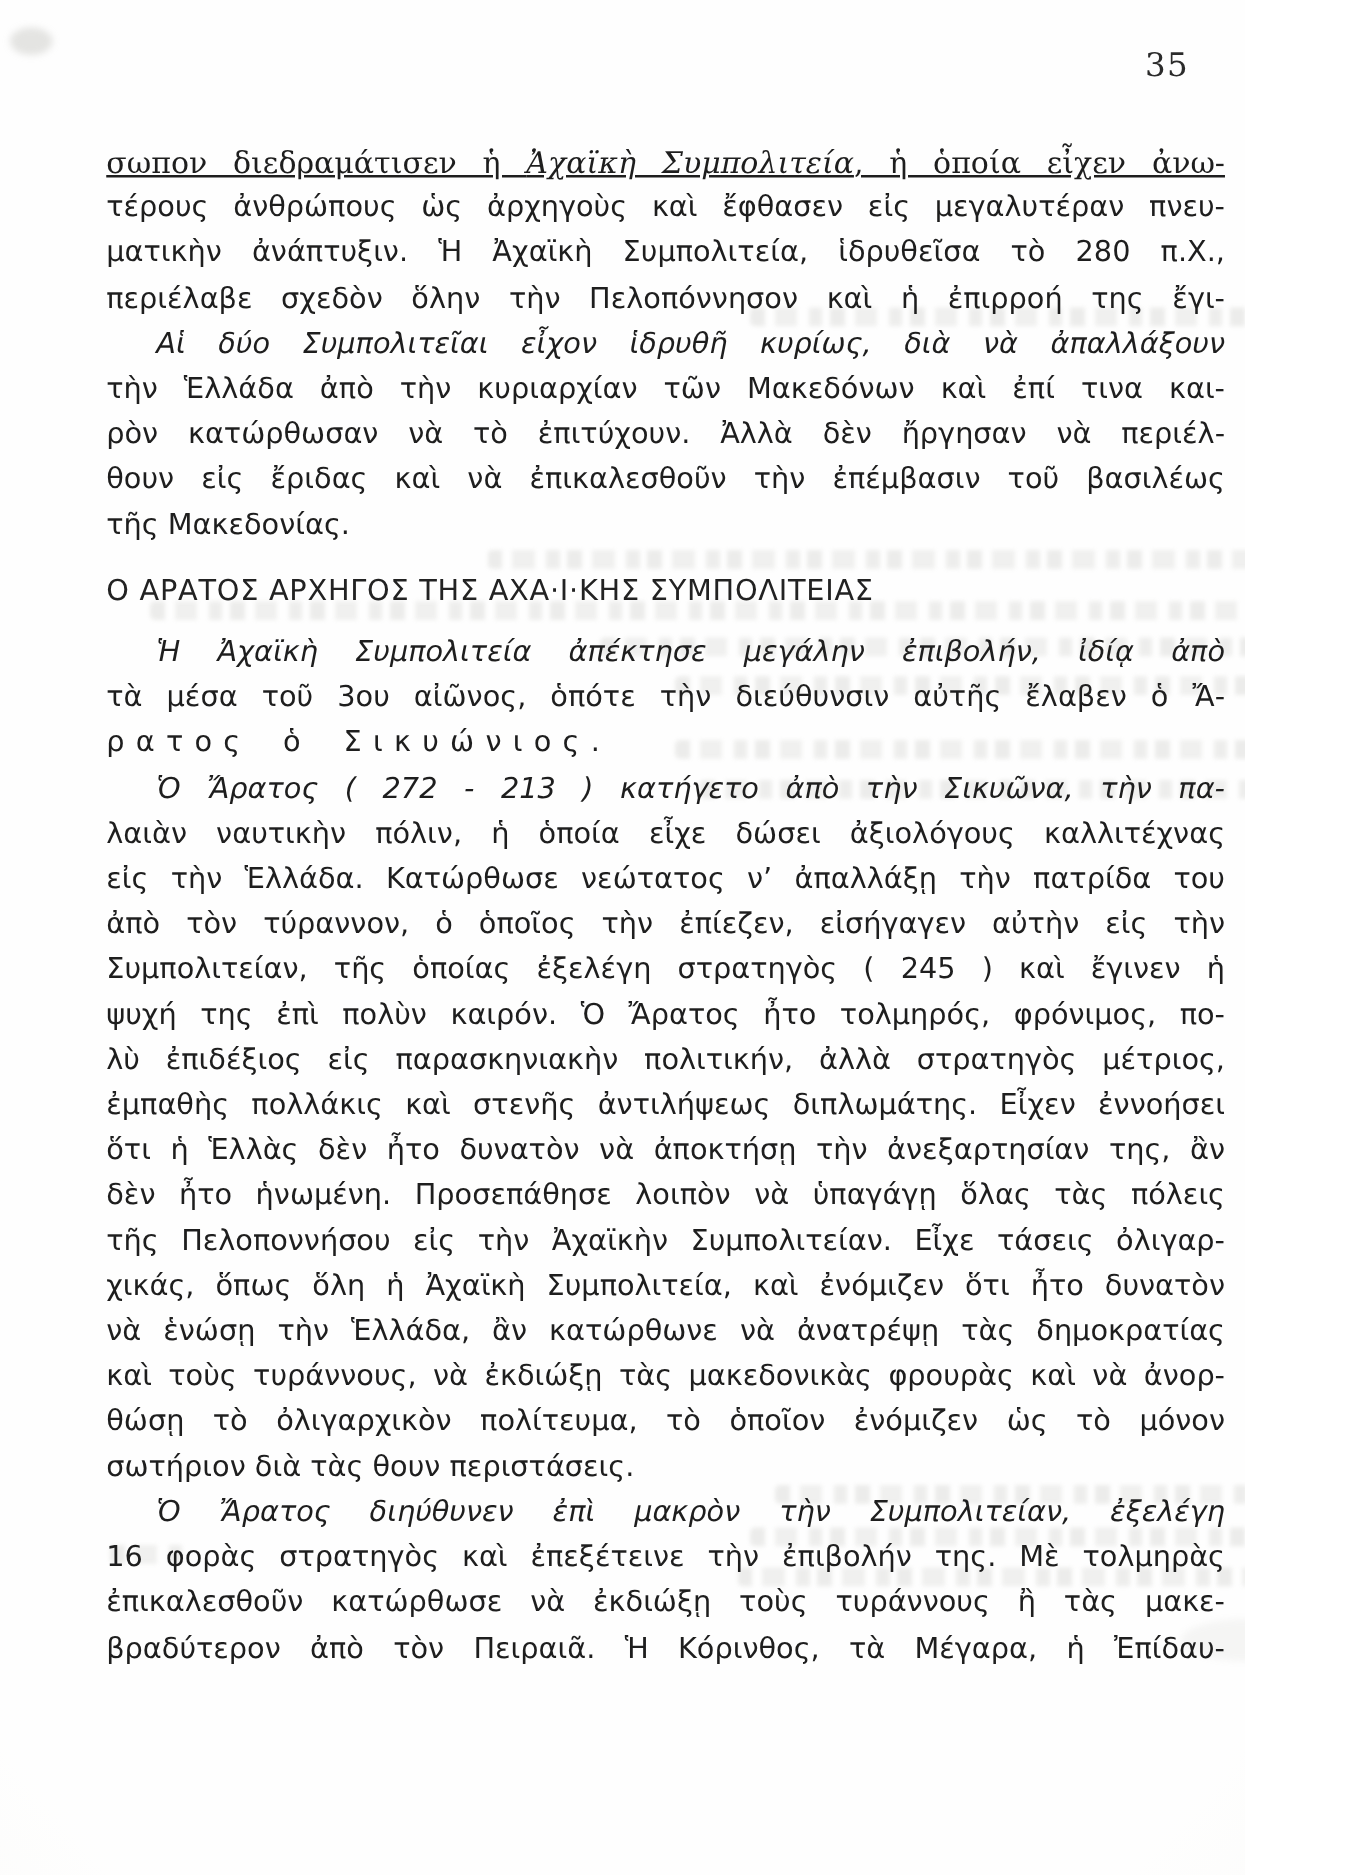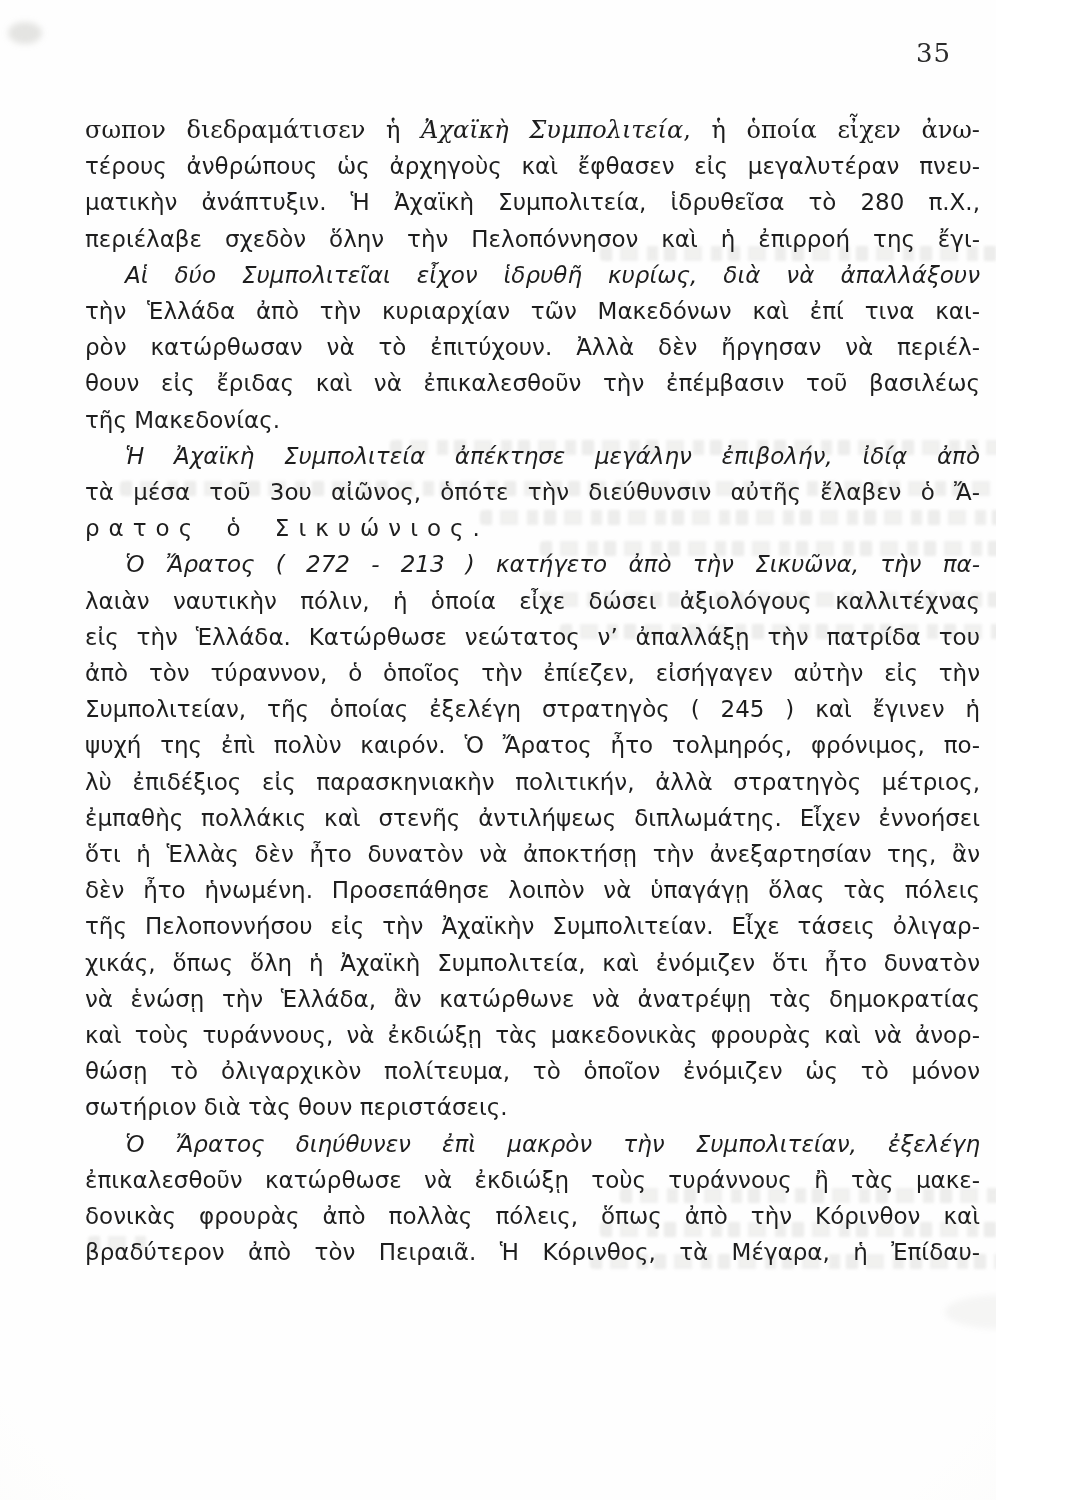--- a/index.html
+++ b/index.html
@@ -51,20 +51,21 @@
   }
   .line.last {
     text-align: left;
     text-align-last: left;
   }
   .paragraph.indent .line:first-child { text-indent: 40px; font-style: italic; }
 
   .line.serif {
     font-family: "DejaVu Serif", serif;
     font-size: 24px;
+    text-decoration: underline;
   }
   .line .italic {
     font-style: italic;
   }
   .line.spaced {
     letter-spacing: 9px;
     word-spacing: 9px;
   }
 
   .section-heading {
@@ -126,20 +127,21 @@
         <div class="line">ματικὴν ἀνάπτυξιν. Ἡ Ἀχαϊκὴ Συμπολιτεία, ἱδρυθεῖσα τὸ 280 π.Χ.,</div>
         <div class="line">περιέλαβε σχεδὸν ὅλην τὴν Πελοπόννησον καὶ ἡ ἐπιρροή της ἔγι-</div>
       </div>
       <div class="paragraph indent">
         <div class="line">Αἱ δύο Συμπολιτεῖαι εἶχον ἱδρυθῆ κυρίως, διὰ νὰ ἀπαλλάξουν</div>
         <div class="line">τὴν Ἑλλάδα ἀπὸ τὴν κυριαρχίαν τῶν Μακεδόνων καὶ ἐπί τινα και-</div>
         <div class="line">ρὸν κατώρθωσαν νὰ τὸ ἐπιτύχουν. Ἀλλὰ δὲν ἤργησαν νὰ περιέλ-</div>
         <div class="line">θουν εἰς ἔριδας καὶ νὰ ἐπικαλεσθοῦν τὴν ἐπέμβασιν τοῦ βασιλέως</div>
         <div class="line last">τῆς Μακεδονίας.</div>
       </div>
+      <div class="section-heading">Ο ΑΡΑΤΟΣ ΑΡΧΗΓΟΣ ΤΗΣ ΑΧΑ·Ι·ΚΗΣ ΣΥΜΠΟΛΙΤΕΙΑΣ</div>
       <div class="paragraph indent">
         <div class="line">Ἡ Ἀχαϊκὴ Συμπολιτεία ἀπέκτησε μεγάλην ἐπιβολήν, ἰδίᾳ ἀπὸ</div>
         <div class="line">τὰ μέσα τοῦ 3ου αἰῶνος, ὁπότε τὴν διεύθυνσιν αὐτῆς ἔλαβεν ὁ Ἄ-</div>
         <div class="line last spaced">ρατος ὁ Σικυώνιος.</div>
       </div>
       <div class="paragraph indent">
         <div class="line">Ὁ Ἄρατος ( 272 - 213 ) κατήγετο ἀπὸ τὴν Σικυῶνα, τὴν πα-</div>
         <div class="line">λαιὰν ναυτικὴν πόλιν, ἡ ὁποία εἶχε δώσει ἀξιολόγους καλλιτέχνας</div>
         <div class="line">εἰς τὴν Ἑλλάδα. Κατώρθωσε νεώτατος ν’ ἀπαλλάξῃ τὴν πατρίδα του</div>
         <div class="line">ἀπὸ τὸν τύραννον, ὁ ὁποῖος τὴν ἐπίεζεν, εἰσήγαγεν αὐτὴν εἰς τὴν</div>
@@ -151,19 +153,19 @@
         <div class="line">δὲν ἦτο ἡνωμένη. Προσεπάθησε λοιπὸν νὰ ὑπαγάγῃ ὅλας τὰς πόλεις</div>
         <div class="line">τῆς Πελοποννήσου εἰς τὴν Ἀχαϊκὴν Συμπολιτείαν. Εἶχε τάσεις ὀλιγαρ-</div>
         <div class="line">χικάς, ὅπως ὅλη ἡ Ἀχαϊκὴ Συμπολιτεία, καὶ ἐνόμιζεν ὅτι ἦτο δυνατὸν</div>
         <div class="line">νὰ ἑνώσῃ τὴν Ἑλλάδα, ἂν κατώρθωνε νὰ ἀνατρέψῃ τὰς δημοκρατίας</div>
         <div class="line">καὶ τοὺς τυράννους, νὰ ἐκδιώξῃ τὰς μακεδονικὰς φρουρὰς καὶ νὰ ἀνορ-</div>
         <div class="line">θώσῃ τὸ ὀλιγαρχικὸν πολίτευμα, τὸ ὁποῖον ἐνόμιζεν ὡς τὸ μόνον</div>
         <div class="line last">σωτήριον διὰ τὰς θουν περιστάσεις.</div>
       </div>
       <div class="paragraph indent">
         <div class="line">Ὁ Ἄρατος διηύθυνεν ἐπὶ μακρὸν τὴν Συμπολιτείαν, ἐξελέγη</div>
+        <div class="line">16 φορὰς στρατηγὸς καὶ ἐπεξέτεινε τὴν ἐπιβολήν της. Μὲ τολμηρὰς</div>
         <div class="line">ἐπικαλεσθοῦν κατώρθωσε νὰ ἐκδιώξῃ τοὺς τυράννους ἢ τὰς μακε-</div>
-        <div class="line">δονικὰς φρουρὰς ἀπὸ πολλὰς πόλεις, ὅπως ἀπὸ τὴν Κόρινθον καὶ</div>
         <div class="line">βραδύτερον ἀπὸ τὸν Πειραιᾶ. Ἡ Κόρινθος, τὰ Μέγαρα, ἡ Ἐπίδαυ-</div>
       </div>
     </div>
 
 </div>
 
 </body></html>

